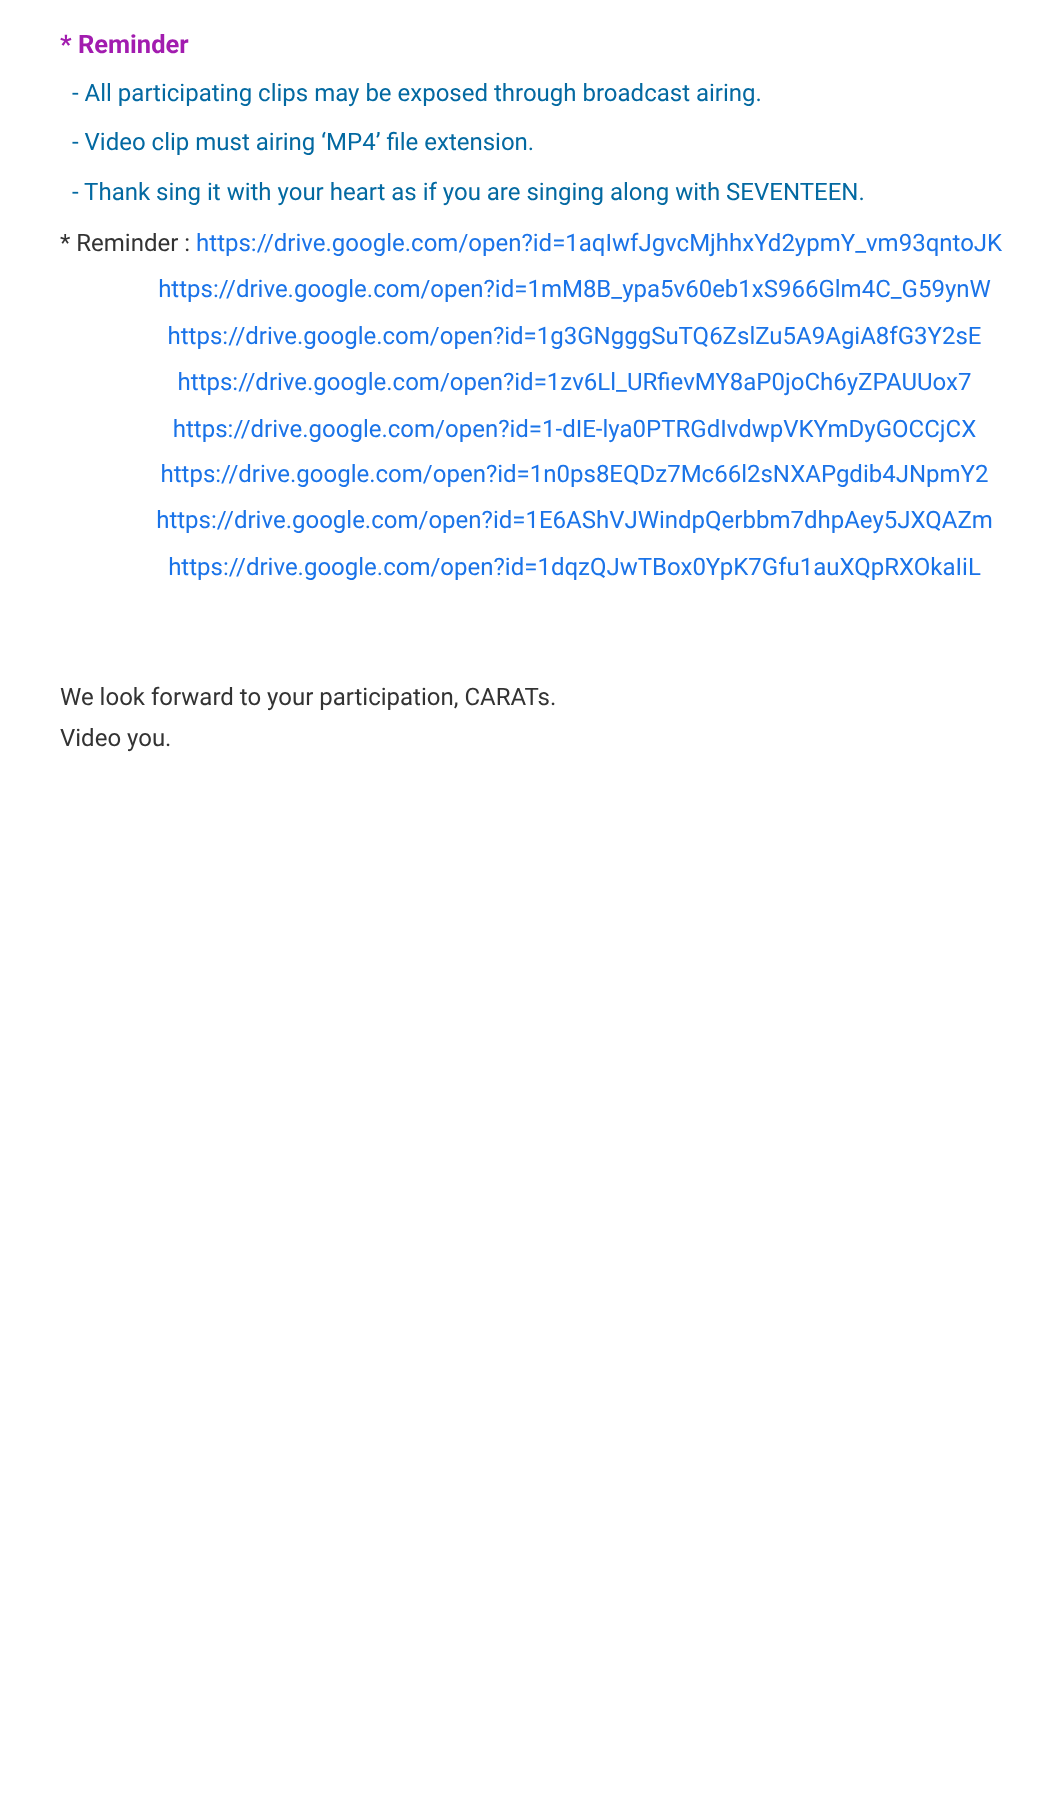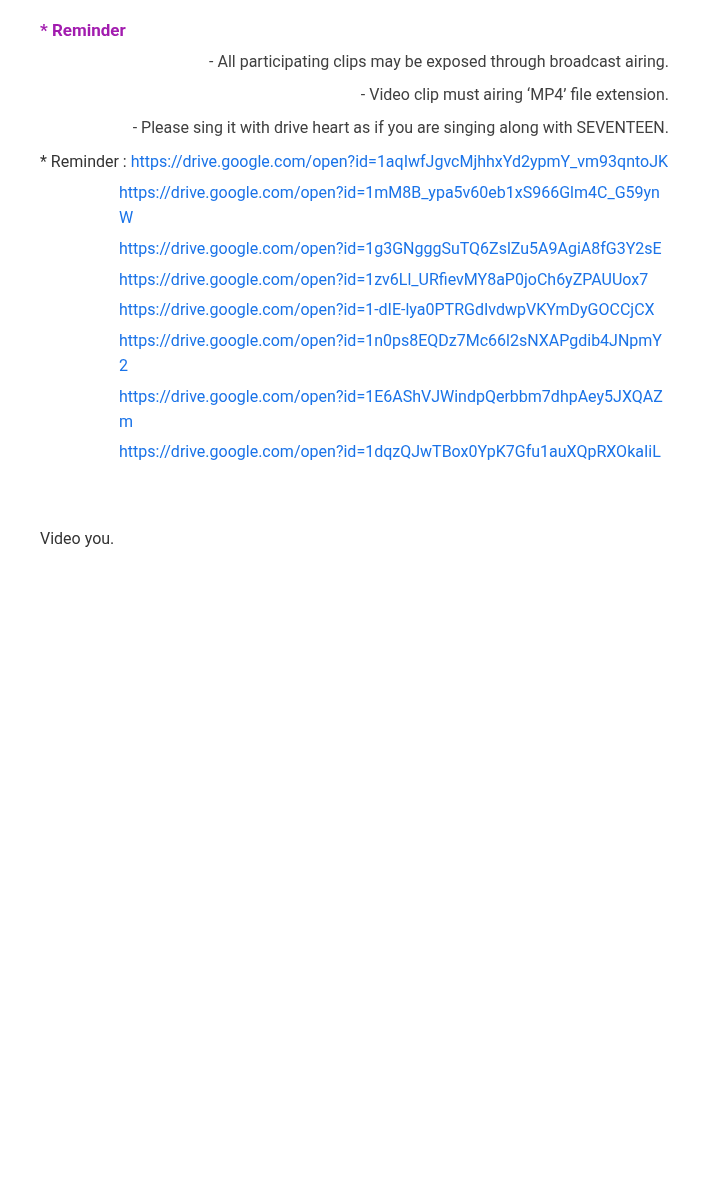--- a/index.html
+++ b/index.html
@@ -26,68 +26,68 @@
       font-weight: bold;
       font-size: 17px;
       margin-bottom: 10px;
       color: #a21caf;
     }
 
     .bullet-item {
       margin-left: 8px;
       margin-bottom: 8px;
       line-height: 1.55;
-      color: #404040;
+      color: #0369a1;
       font-size: 16px;
-      text-align: right;
     }
 
     .download-section {
       margin-top: 10px;
       margin-bottom: 20px;
     }
 
     .link {
       color: #1a73e8;
       text-decoration: none;
       word-break: break-all;
     }
 
     .download-row {
       margin-bottom: 6px;
       line-height: 1.55;
       font-size: 16px;
     }
 
     .download-row-indented {
-      margin-left: 79px;
+      margin-left: 57px;
       margin-bottom: 6px;
       line-height: 1.55;
       font-size: 16px;
+      text-align: center;
     }
 
     .footer-section {
       margin-top: 60px;
       font-size: 16px;
       color: #333;
       line-height: 1.7;
     }
   </style>
 </head>
 <body>
 
 <div class="content-wrapper">
 
   <div class="reminder-title">* Reminder</div>
 
   <div class="bullet-item">- All participating clips may be exposed through broadcast airing.</div>
 
   <div class="bullet-item">- Video clip must airing ‘MP4’ file extension.</div>
 
-  <div class="bullet-item">- Please sing it with drive heart as if you are singing along with SEVENTEEN.</div>
+  <div class="bullet-item">- Thank sing it with your heart as if you are singing along with SEVENTEEN.</div>
 
   <div class="download-section">
     <div class="download-row">
       <span>* Reminder :</span>
       <span> </span>
       <a class="link" href="#">https://drive.google.com/open?id=1aqIwfJgvcMjhhxYd2ypmY_vm93qntoJK</a>
     </div>
 
     <div class="download-row-indented">
       <a class="link" href="#">https://drive.google.com/open?id=1mM8B_ypa5v60eb1xS966Glm4C_G59ynW</a>
@@ -114,16 +114,17 @@
     <div class="download-row-indented">
       <a class="link" href="#">https://drive.google.com/open?id=1E6AShVJWindpQerbbm7dhpAey5JXQAZm</a>
     </div>
 
     <div class="download-row-indented">
       <a class="link" href="#">https://drive.google.com/open?id=1dqzQJwTBox0YpK7Gfu1auXQpRXOkaIiL</a>
     </div>
   </div>
 
   <div class="footer-section">
+    <div>We look forward to your participation, CARATs.</div>
     <div>Video you.</div>
   </div>
 
 </div>
 
 </body></html>

